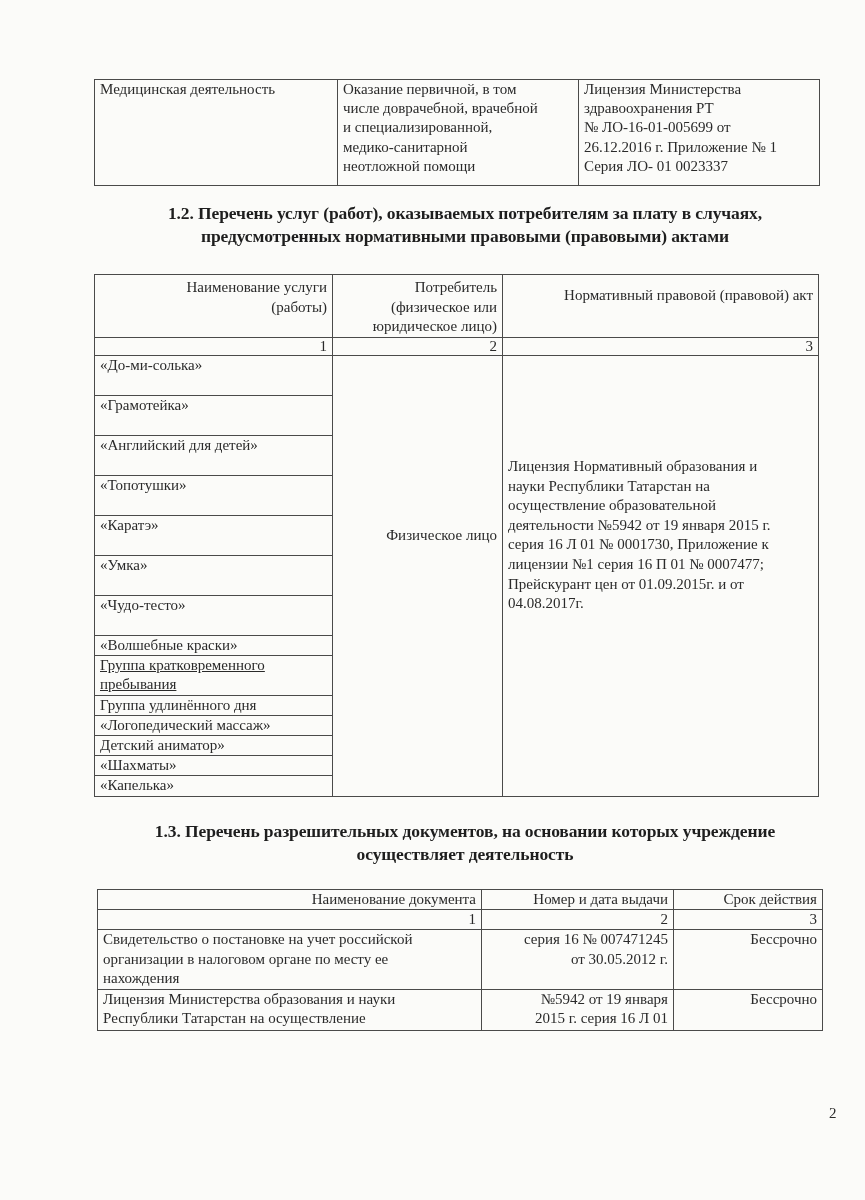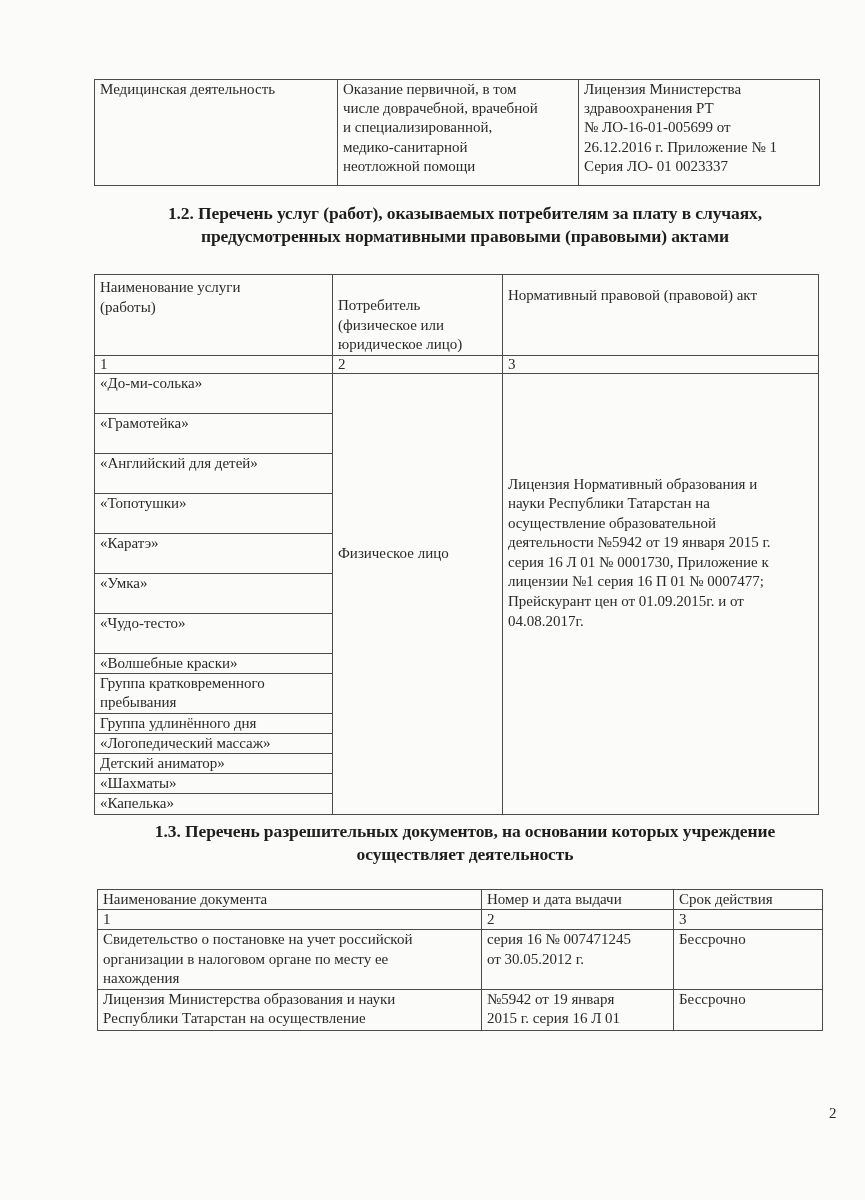--- a/index.html
+++ b/index.html
@@ -2,21 +2,21 @@
 <html><head>
 <meta charset="utf-8">
 <style>
   html, body { margin: 0; padding: 0; }
   body {
     width: 865px; height: 1200px; background: #fbfbf9; position: relative; overflow: hidden;
     font-family: "Liberation Serif", "DejaVu Serif", serif; color: #2a2a2a;
   }
   table { border-collapse: collapse; position: absolute; table-layout: fixed; }
   td { border: 1px solid #4a4a4a; vertical-align: top; padding: 0 5px; font-size: 15px; line-height: 19.5px; }
-  .c { text-align: left; }
+  .c { text-align: right; }
   .heading {
     position: absolute; left: 90px; width: 750px; text-align: center;
     font-family: "Liberation Serif", serif; font-weight: bold; font-size: 17.5px; line-height: 23px;
     color: #1e1e1e; letter-spacing: -0.1px;
   }
   .page-num { position: absolute; left: 829px; top: 1105px; font-size: 15px; }
 </style>
 </head>
 <body>
 
@@ -57,21 +57,21 @@
       <col style="width:238px">
       <col style="width:170px">
       <col style="width:316px">
     </colgroup>
   <tbody>
       <tr style="height:63px;">
     <td class="c" style="padding-top:3px;">
       <div>Наименование услуги</div>
       <div>(работы)</div>
     </td>
-    <td class="c" style="padding-top:21px;">
+    <td class="c" style="padding-top:3px;">
       <div>Потребитель</div>
       <div>(физическое или</div>
       <div>юридическое лицо)</div>
     </td>
     <td class="c" style="padding-top:11px;">
       <div>Нормативный правовой (правовой) акт</div>
     </td>
   </tr>
   <tr style="height:18px;">
     <td class="c" style="line-height:17px;">1</td>
@@ -109,21 +109,21 @@
   <tr style="height:40px;">
         <td>«Умка»</td>
       </tr>
   <tr style="height:40px;">
         <td>«Чудо-тесто»</td>
       </tr>
   <tr style="height:20px;">
         <td style="line-height:19px;">«Волшебные краски»</td>
       </tr>
   <tr style="height:40px;">
-        <td style="line-height:19px;">Группа кратковременного пребывания</td>
+        <td style="line-height:19px;text-decoration:underline;">Группа кратковременного пребывания</td>
       </tr>
   <tr style="height:20px;">
         <td style="line-height:19px;">Группа удлинённого дня</td>
       </tr>
   <tr style="height:20px;">
         <td style="line-height:19px;">«Логопедический массаж»</td>
       </tr>
   <tr style="height:20px;">
         <td style="line-height:19px;">Детский аниматор»</td>
       </tr>

